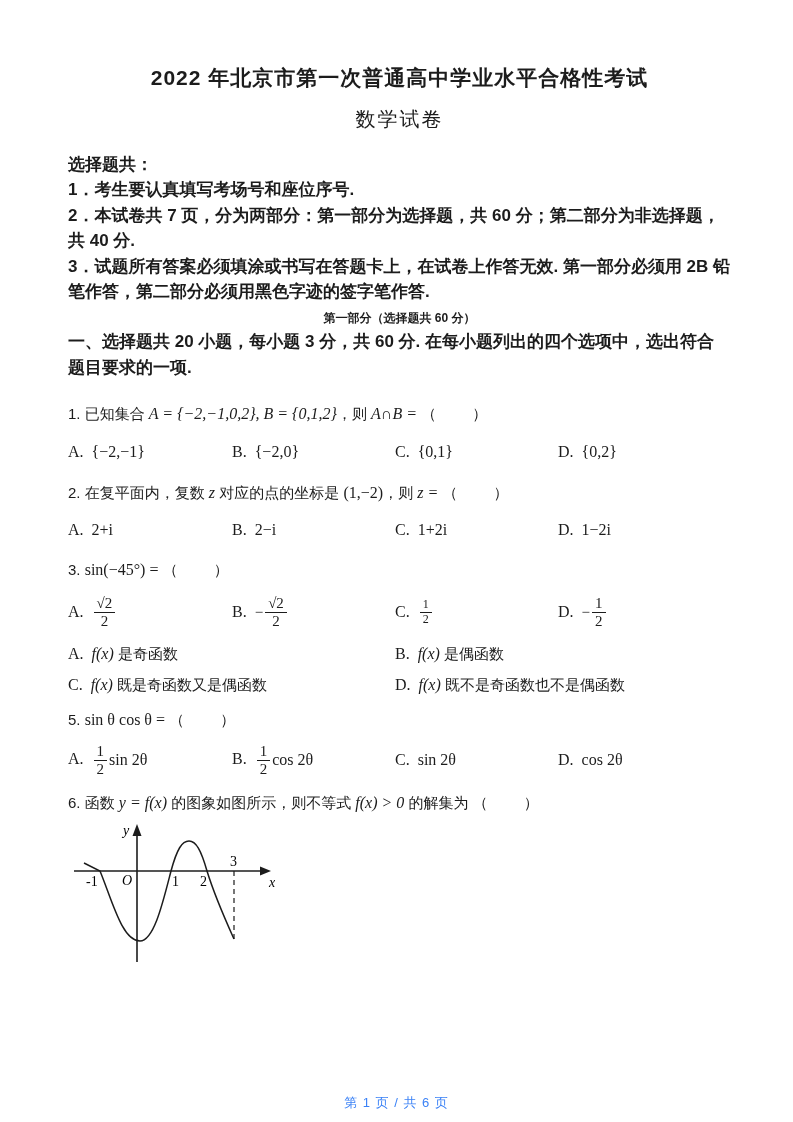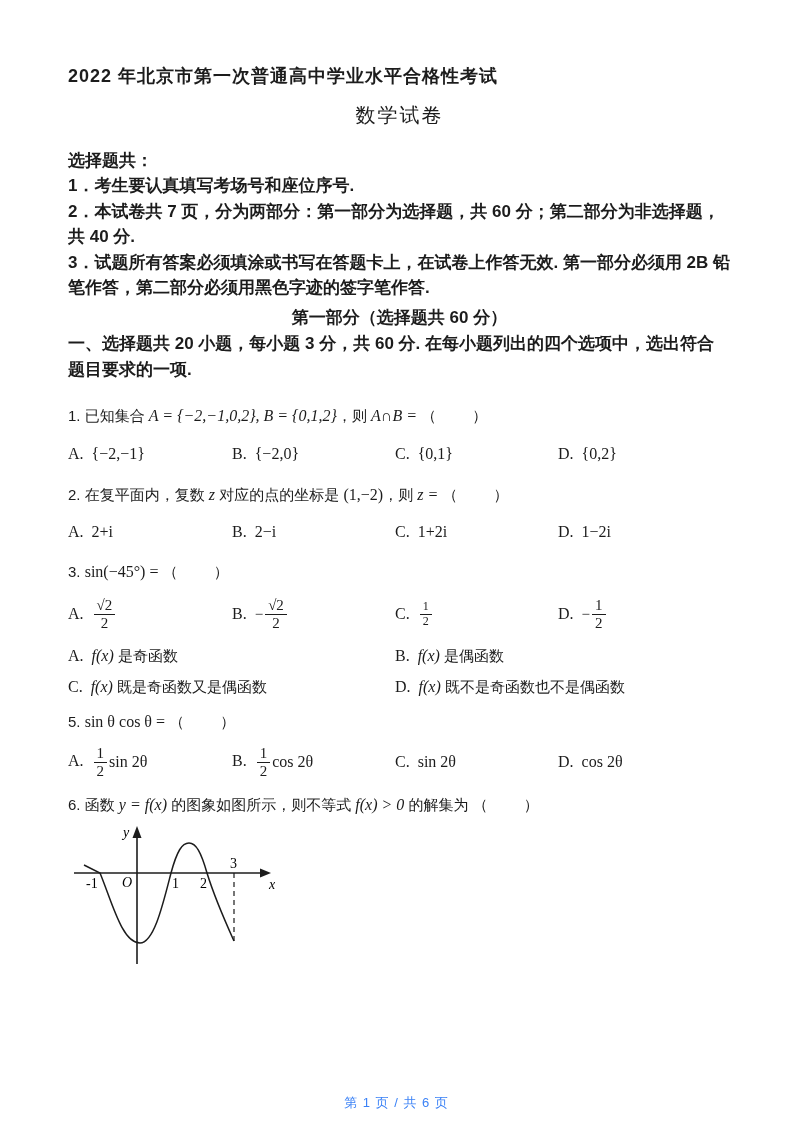--- a/index.html
+++ b/index.html
@@ -5,25 +5,25 @@
   html,body{margin:0;padding:0;background:#ffffff;}
   .sheet{
     position:relative;
     width:793px;height:1122px;
     background:#ffffff;
     font-family:"Liberation Sans", sans-serif;
     color:#1c1c1c;
     overflow:hidden;
   }
   .inner{padding:0 62px 0 68px;}
-  .title1{margin:0;padding-top:64px;font-size:18px;font-weight:700;letter-spacing:1px;}
+  .title1{margin:0;padding-top:64px;text-align:center;font-size:21px;font-weight:700;letter-spacing:1px;}
   .title2{margin:14px 0 0 0;text-align:center;font-size:20px;font-weight:400;letter-spacing:2px;}
   .notice-head{margin-top:20px;font-size:17px;font-weight:700;}
   .notice-item{font-size:17px;font-weight:700;line-height:25px;margin-top:1px;}
-  .sec-head{margin-top:6px;text-align:center;font-size:17px;font-weight:700;}
+  .sec-head{margin-top:6px;text-align:center;font-size:12px;font-weight:700;}
   .sec-intro{margin-top:2px;font-size:17px;font-weight:700;line-height:26px;}
   .q{margin-top:12px;}
   .stem{font-size:15px;line-height:22px;}
   .m,.mi,.lab{font-family:"Liberation Serif", serif;font-size:16px;}
   .mi{font-style:italic;}
   .bold-r{font-weight:700;font-style:normal;}
   .paren{letter-spacing:2px;}
   .opts4{display:grid;grid-template-columns:164px 163px 163px auto;align-items:center;}
   .opts2{display:grid;grid-template-columns:327px auto;align-items:center;}
   .opt{white-space:nowrap;font-size:15px;}

